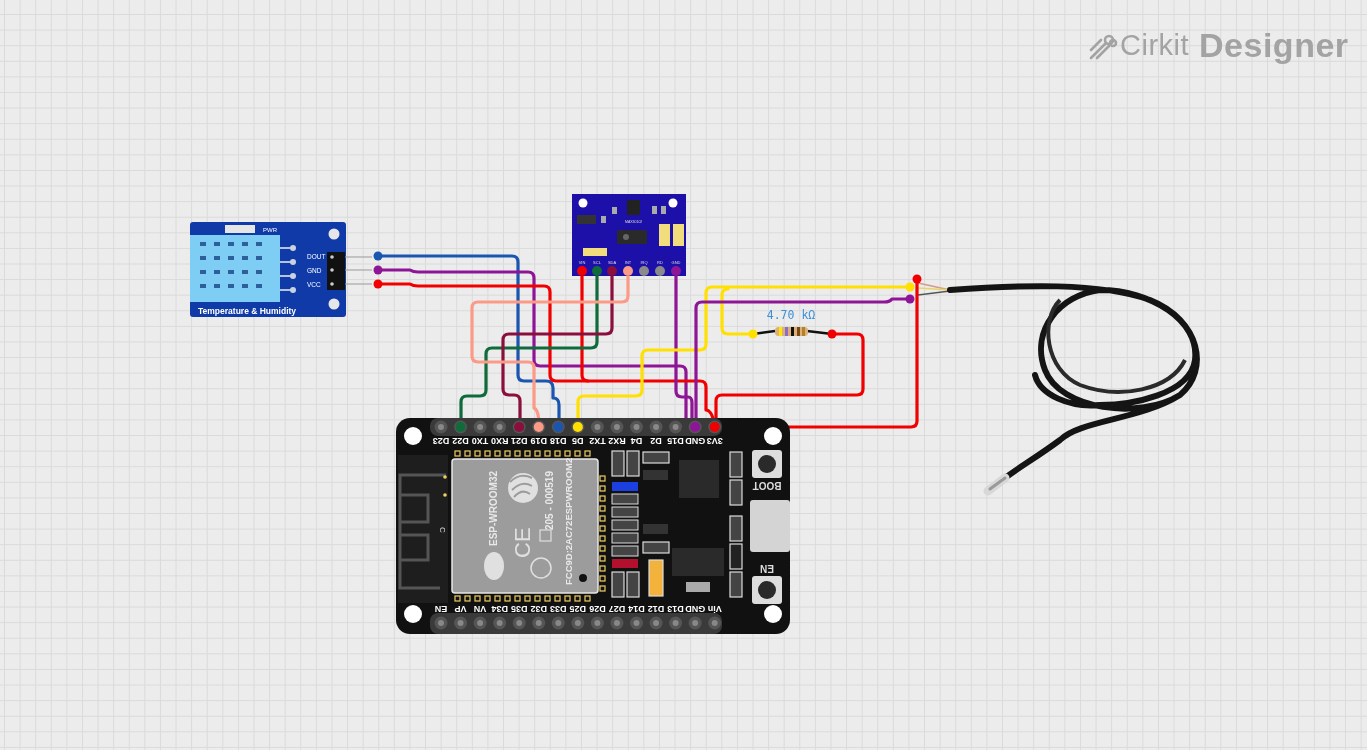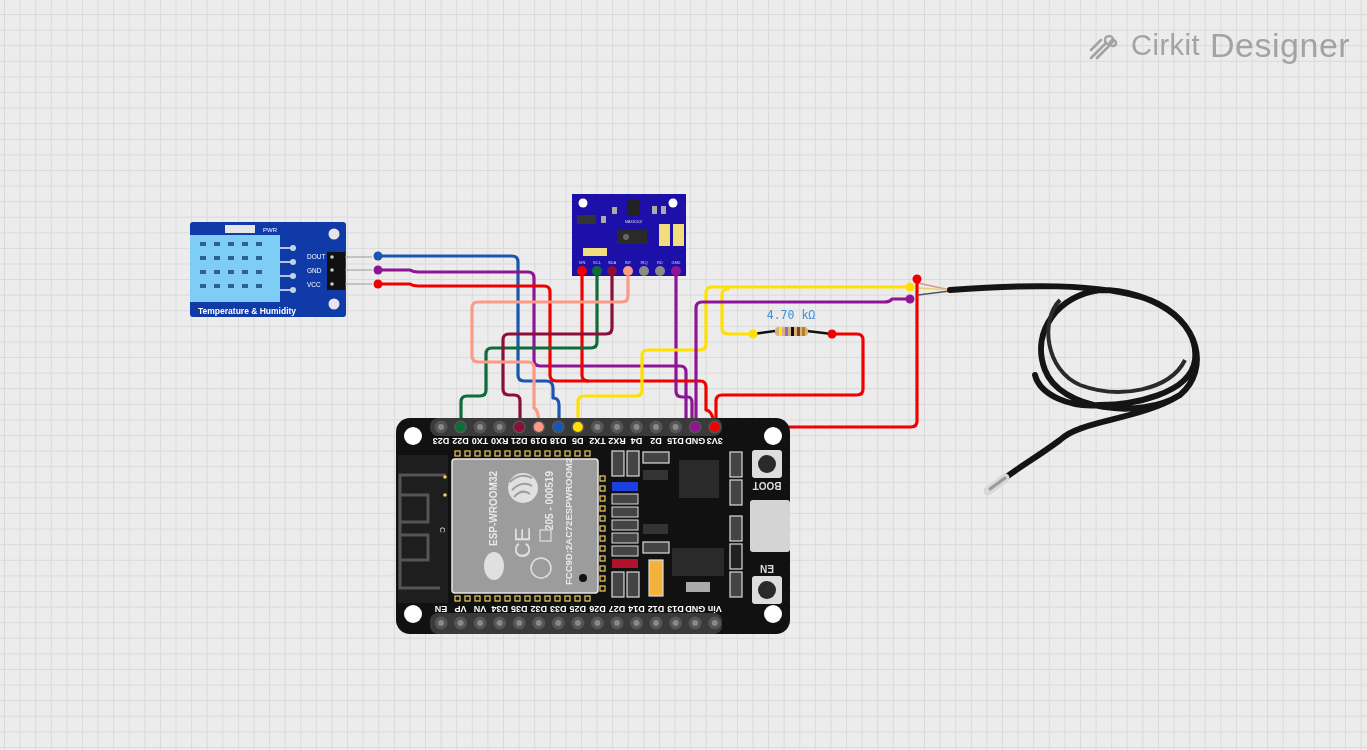--- a/index.html
+++ b/index.html
@@ -6,22 +6,22 @@
   body{width:1367px;height:750px;overflow:hidden;position:relative;
     background-color:#ececec;
     background-image:
       linear-gradient(to right,#dadada 1px,transparent 1px),
       linear-gradient(to bottom,#dadada 1px,transparent 1px);
     background-size:15.6px 15.6px;
     background-position:4px 14px;
     font-family:"Liberation Sans",sans-serif;}
   .logo{position:absolute;left:1088px;top:26px;display:flex;align-items:center;color:#a3a3a3;}
   .logo .icon{width:30px;height:30px;}
-  .logo .c{font-size:29px;font-weight:normal;margin-left:13px;letter-spacing:0.5px;}
-  .logo .d{font-size:34px;font-weight:normal;margin-left:10px;letter-spacing:0.5px;}
+  .logo .c{font-size:29px;font-weight:normal;margin-left:2px;letter-spacing:0.5px;}
+  .logo .d{font-size:34px;font-weight:bold;margin-left:10px;letter-spacing:0.5px;}
   svg.canvas{position:absolute;left:0;top:0;}
   .lbl{font-family:"DejaVu Sans Mono",monospace;}
 </style>
 </head>
 <body>
 
 <div class="logo">
   <svg class="icon" viewBox="0 0 30 30">
     <g stroke="#a3a3a3" stroke-width="2.6" fill="none" stroke-linecap="round">
       <line x1="3" y1="27" x2="17" y2="13"></line>

